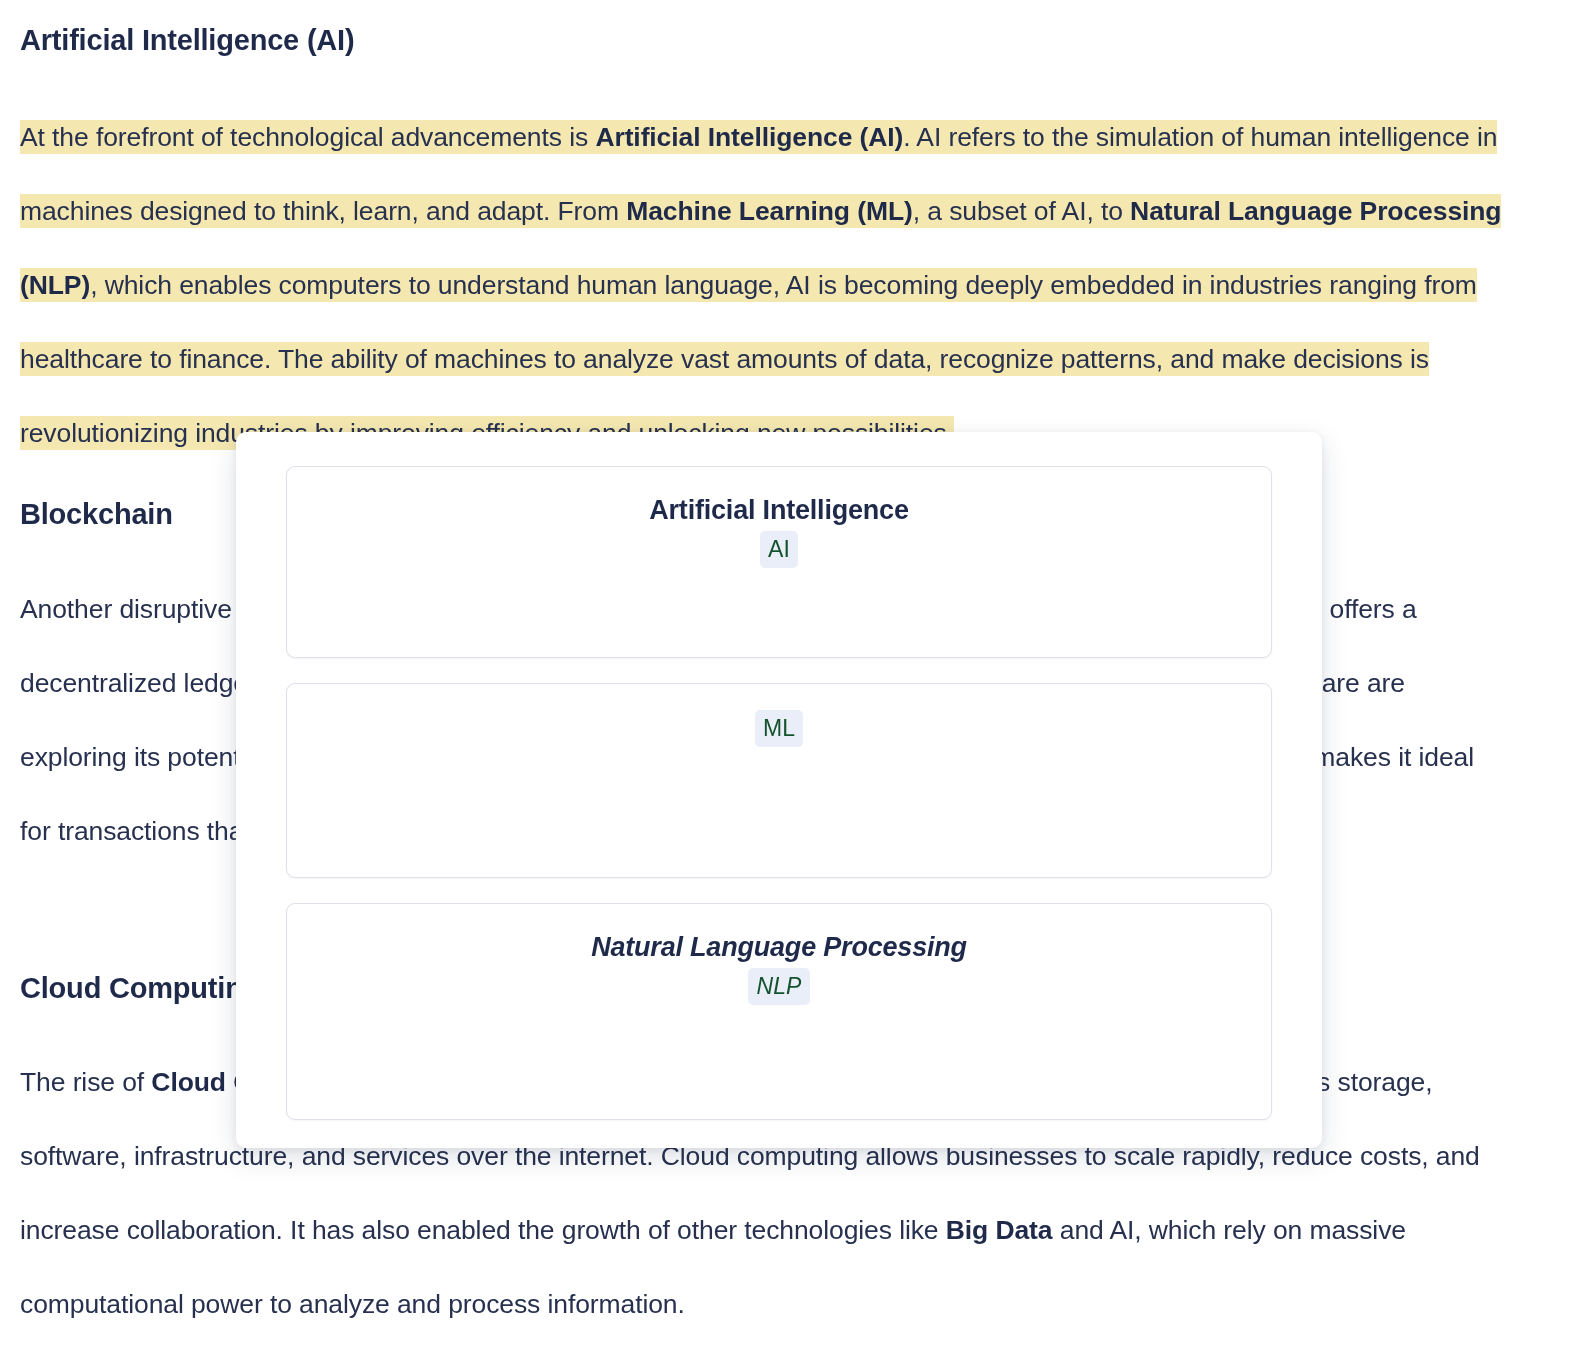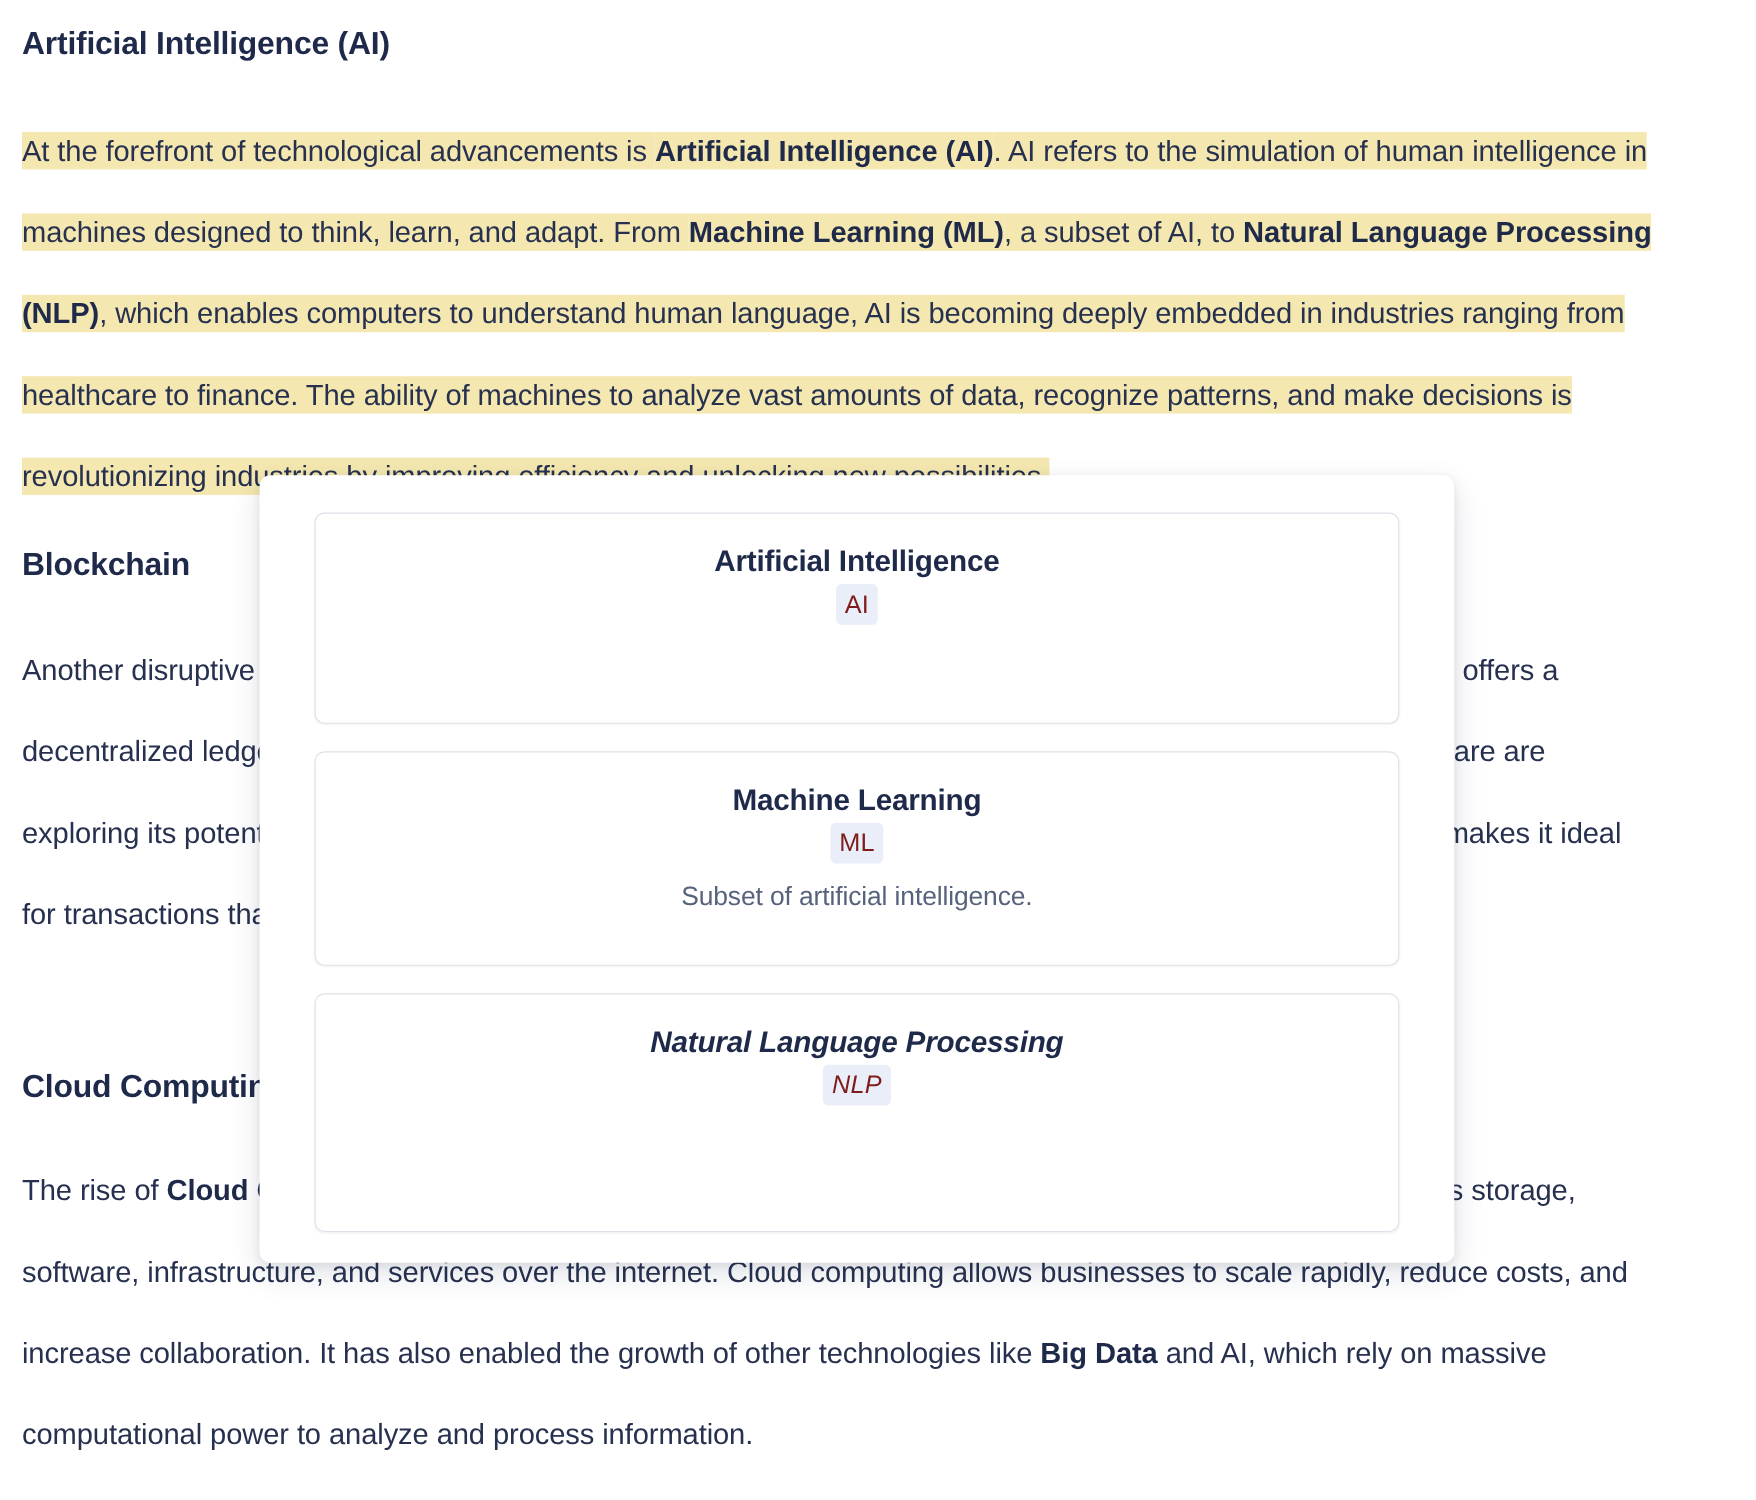--- a/index.html
+++ b/index.html
@@ -100,21 +100,21 @@
     line-height: 34px;
     margin: 0 0 4px 0;
     letter-spacing: -0.2px;
   }
 
   .entity-badge-row { margin: 0 0 16px 0; }
 
   .entity-badge {
     display: inline-block;
     background: #e9eef8;
-    color: #7f1d1d;
+    color: #14532d;
     font-size: 23px;
     line-height: 30px;
     padding: 3px 8px 4px 8px;
     border-radius: 5px;
     letter-spacing: 0.1px;
   }
 
   .entity-desc {
     font-size: 24px;
     line-height: 30px;
@@ -143,25 +143,23 @@
   <div class="popup">
 
     <div class="entity-card card-1">
       <div class="entity-title">Artificial Intelligence</div>
       <div class="entity-badge-row">
         <span class="entity-badge">AI</span>
       </div>
     </div>
 
     <div class="entity-card card-2">
-      <div class="entity-title">Machine Learning</div>
       <div class="entity-badge-row">
         <span class="entity-badge">ML</span>
       </div>
-      <div class="entity-desc">Subset of artificial intelligence.</div>
     </div>
 
     <div class="entity-card card-3">
       <div class="entity-title">Natural Language Processing</div>
       <div class="entity-badge-row">
         <span class="entity-badge">NLP</span>
       </div>
     </div>
 
   </div>

